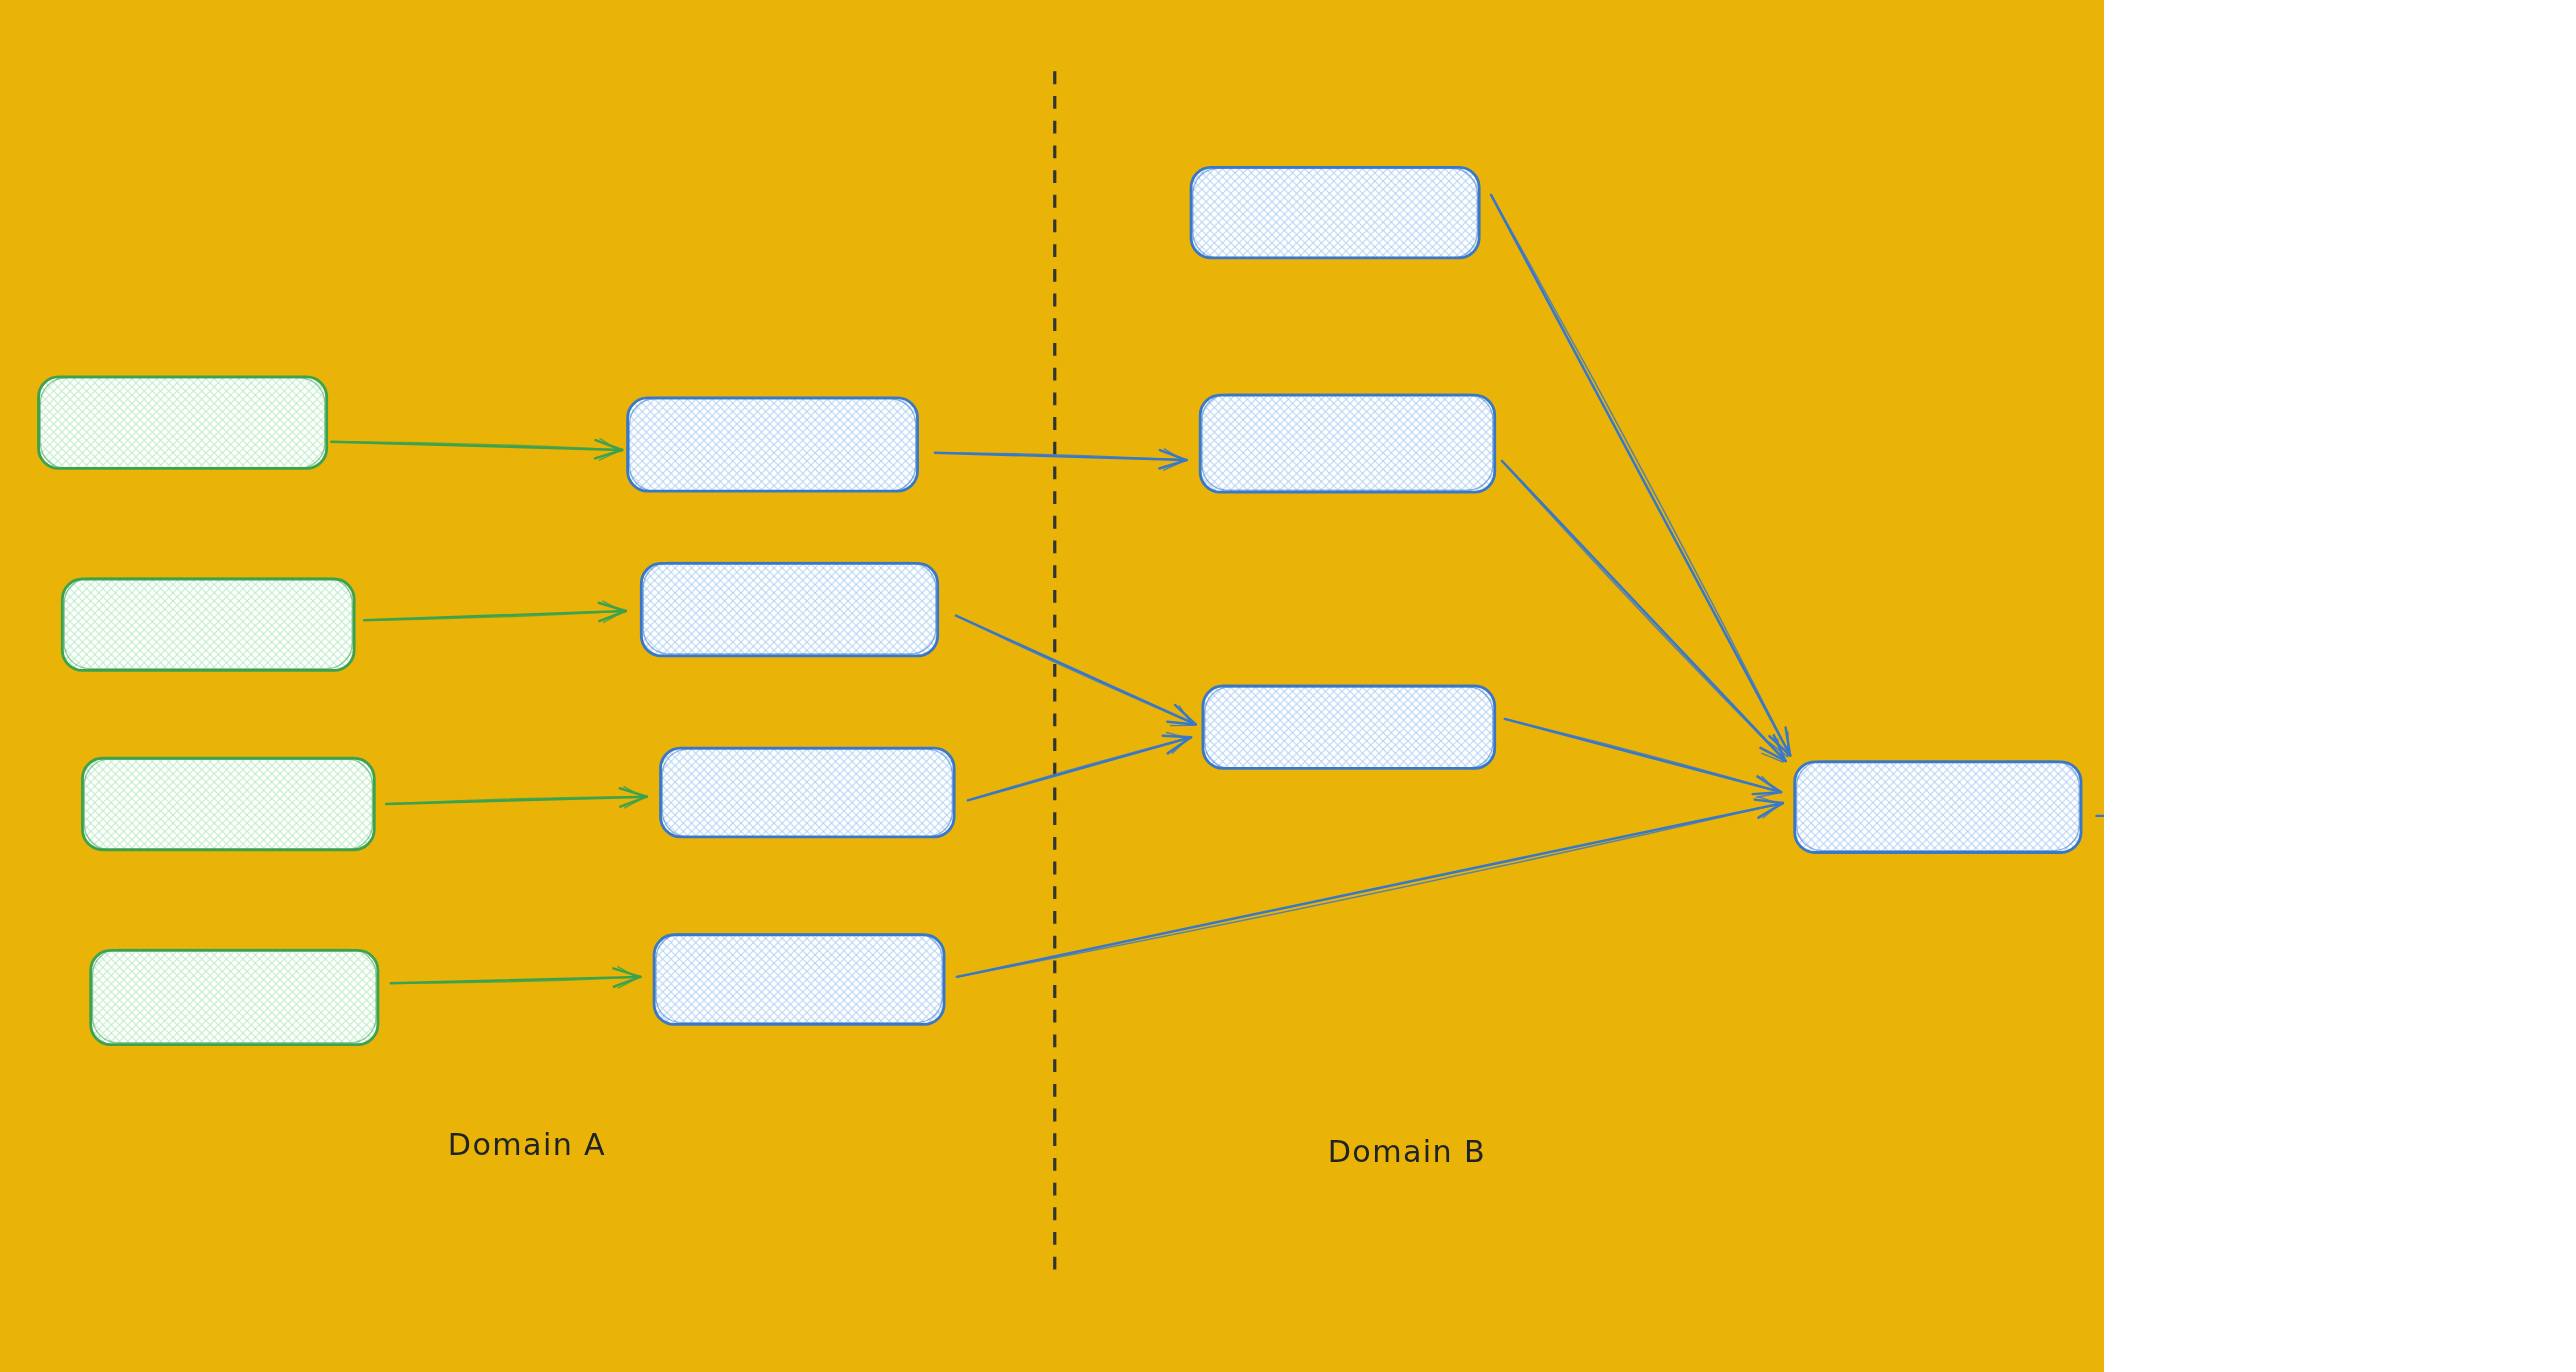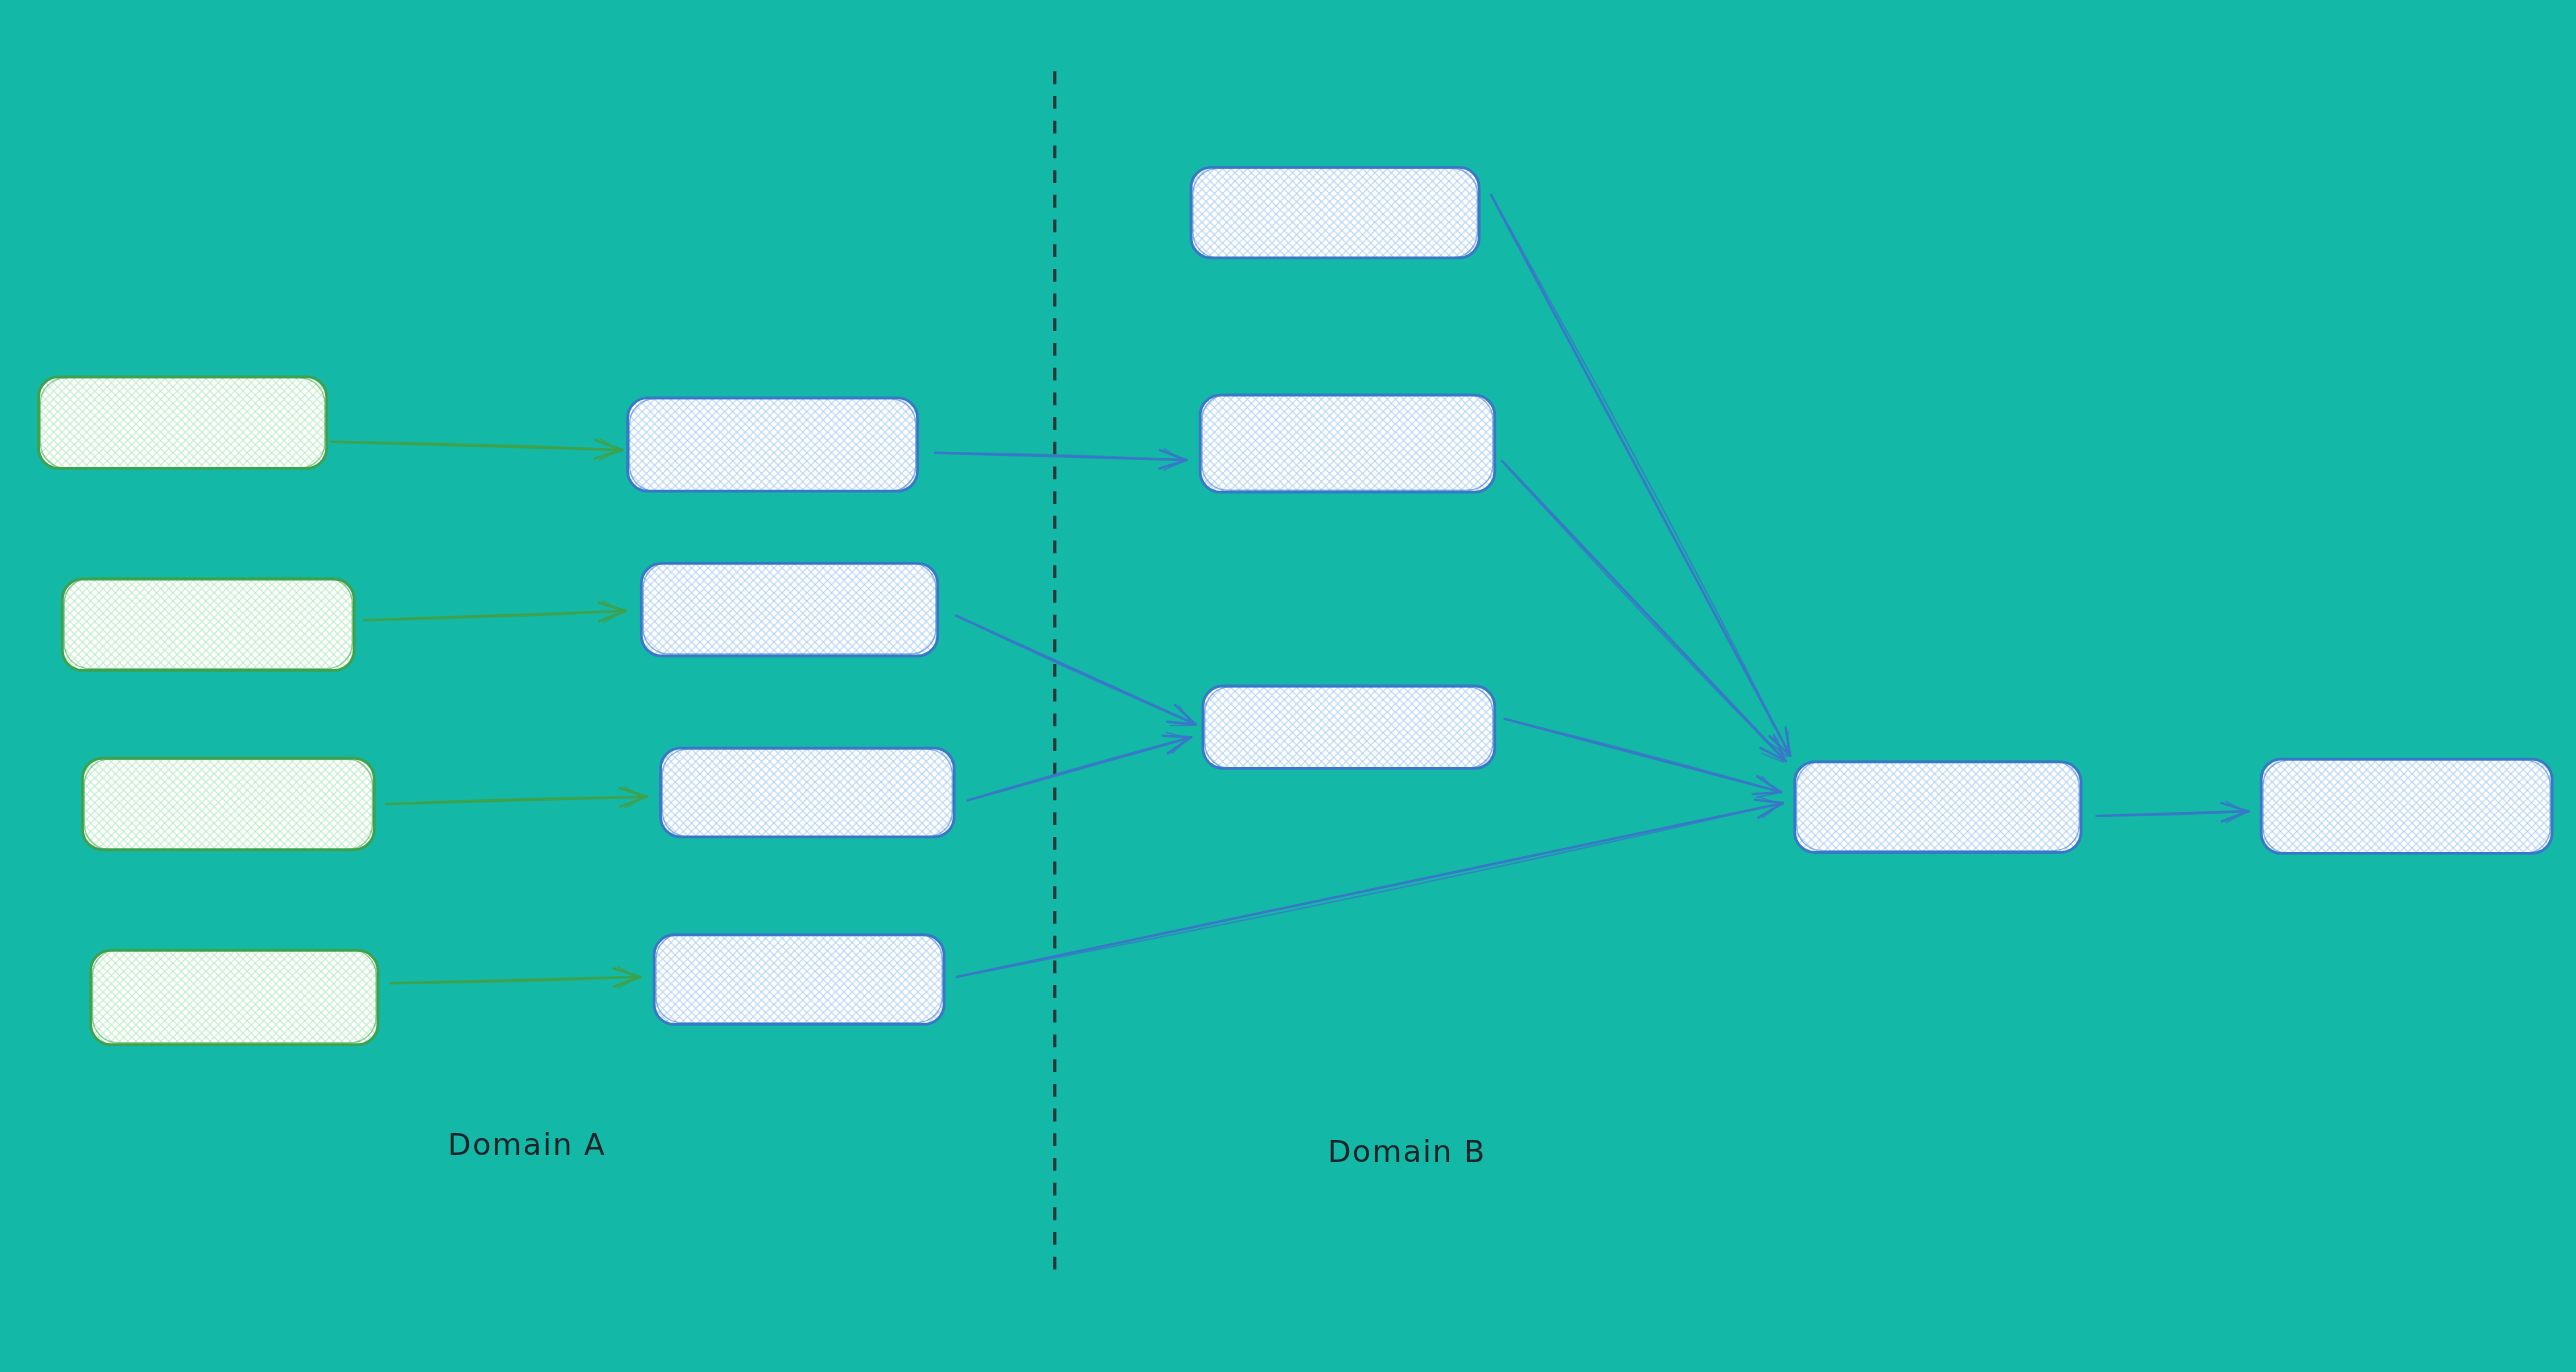--- a/index.html
+++ b/index.html
@@ -1,20 +1,20 @@
 <!DOCTYPE html>
 <html style="font-size:14.6px"><head>
 <meta charset="utf-8">
 <style>
   html, body { margin: 0; padding: 0; background: #ffffff; }
   #canvas-wrap {
     position: relative;
-    width: 2576px;
+    width: 2104px;
     height: 1372px;
-    background: #14b8a6;
+    background: #eab308;
     overflow: hidden;
     font-family: "DejaVu Sans", "Liberation Sans", sans-serif;
   }
   svg { display: block; }
   .diagram-label {
     font-family: "DejaVu Sans", "Liberation Sans", sans-serif;
     font-size: 33px;
     letter-spacing: 1.5px;
     fill: #1f2328;
     text-anchor: middle;

